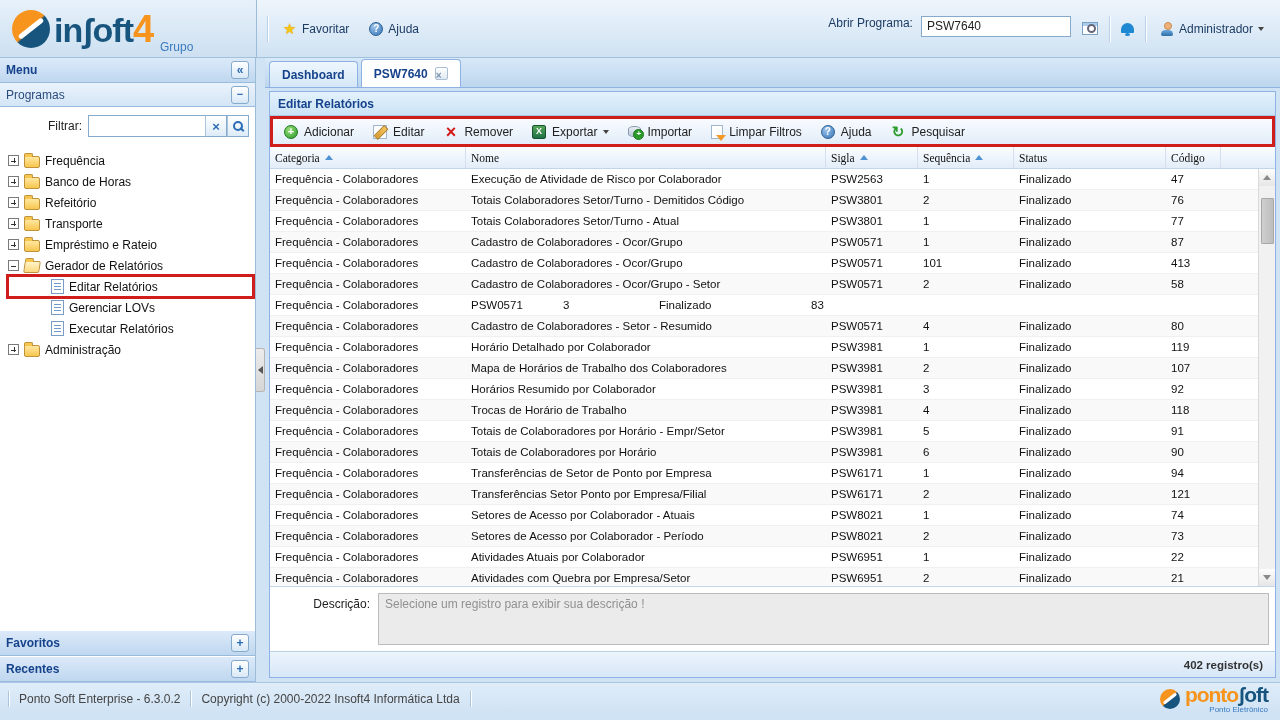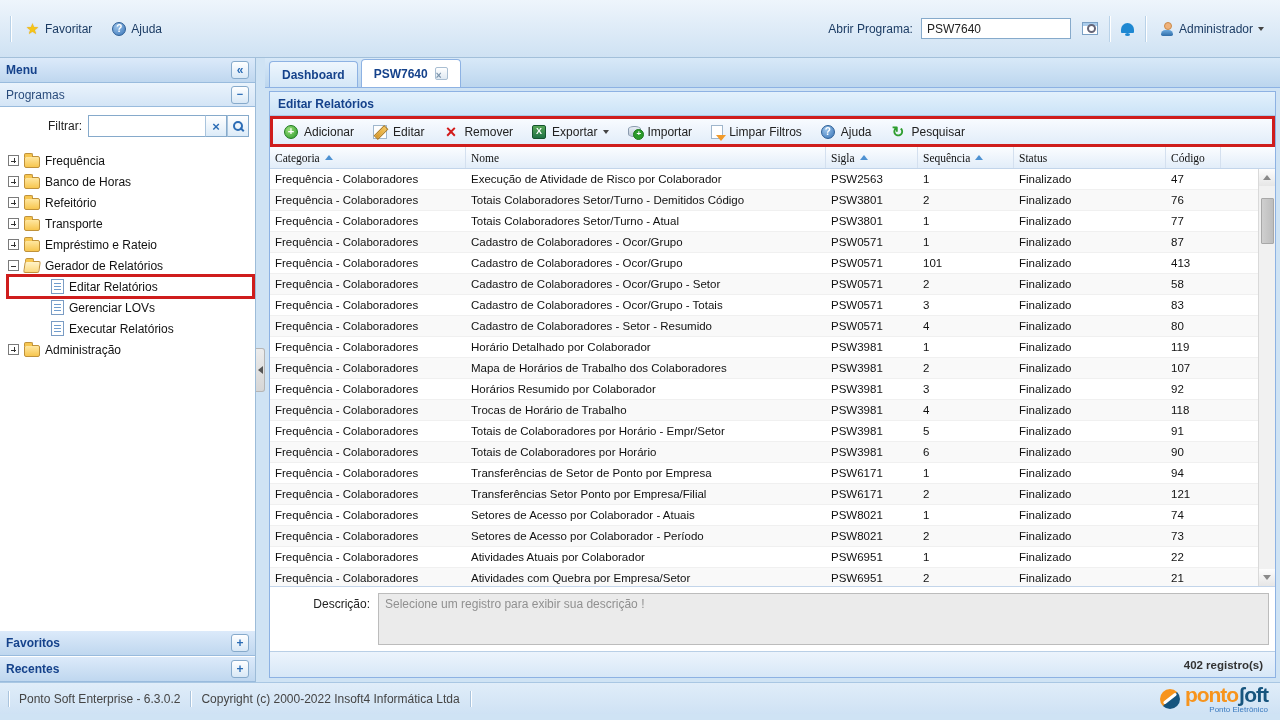--- a/index.html
+++ b/index.html
@@ -15,21 +15,21 @@
   .banner { height:58px; flex:none; display:flex; background:linear-gradient(#eef5fc,#cfe2f3); border-bottom:1px solid #a3c0da; }
   .logo-box { width:257px; flex:none; border-right:1px solid #9dbcd8; background:linear-gradient(#e7f1fb,#cde0f1); display:flex; align-items:center; padding-left:12px; position:relative; }
   .logo-swirl { width:38px; height:38px; border-radius:50%; background:linear-gradient(135deg,#f7941d 48%,#17557e 52%); position:relative; flex:none; }
   .logo-swirl::after { content:''; position:absolute; left:4px; top:16px; width:30px; height:5px; background:#fff; border-radius:3px; transform:rotate(-38deg); }
   .logo-text { font-size:34px; font-weight:bold; color:#17557e; letter-spacing:-1px; line-height:1; margin-left:4px; }
   .logo-num { font-size:38px; color:#f7941d; }
   .logo-sub { position:absolute; left:160px; top:40px; color:#3a7abf; font-size:12px; }
   .top-toolbar { flex:1; display:flex; align-items:center; padding:0 10px; gap:8px; }
   .tb-sep { width:1px; height:26px; background:#b9d2e8; box-shadow:1px 0 0 #fff; flex:none; }
   .tb-item { display:flex; align-items:center; gap:5px; padding:4px 6px; border-radius:3px; color:#1c3c64; font-size:12px; cursor:default; }
-  .tb-right { margin-left:auto; display:flex; align-items:center; gap:8px; }
+  .tb-right { margin-left:auto; display:flex; gap:8px; }
   .open-label { font-size:12px; color:#1c3c64; }
   .program-input { width:150px; height:21px; border:1px solid #86aacb; padding:1px 5px; font:12px "Liberation Sans",sans-serif; color:#222; }
   .icon-btn { display:flex; align-items:center; justify-content:center; padding:3px; border-radius:3px; }
   .caret-down { width:0; height:0; border-left:3px solid transparent; border-right:3px solid transparent; border-top:4px solid #444; flex:none; }
 
   
   .ticon { width:15px; height:15px; position:relative; flex:none; display:inline-flex; align-items:center; justify-content:center; }
   .star-icon::before { content:'★'; color:#f5c518; font-size:15px; text-shadow:0 0 1px #d58d1e; }
   .help-icon { width:14px; height:14px; border-radius:50%; background:radial-gradient(circle at 35% 30%, #9cc4ea, #3874b8); border:1px solid #2c5e95; }
   .help-icon::before { content:'?'; color:#fff; font-weight:bold; font-size:10px; line-height:1; }
@@ -147,20 +147,25 @@
   .fl-ponto { color:#f7941d; } .fl-soft { color:#17557e; }
   .fl-sub { font-size:8px; color:#3a7abf; margin-top:1px; }
   .bottom-strip { height:6px; flex:none; background:#cfe3f4; }
 </style>
 </head>
 <body>
 
 <div class="app">
 
   <div class="banner">
+    <div class="logo-box">
+      <span class="logo-swirl"></span>
+      <span class="logo-text"><span>inʃoft</span><span class="logo-num">4</span></span>
+      <span class="logo-sub">Grupo</span>
+    </div>
     <div class="top-toolbar">
       <div class="tb-sep"></div>
       <div class="tb-item">
         <span class="ticon star-icon"></span>
         <span>Favoritar</span>
       </div>
       <div class="tb-item">
         <span class="ticon help-icon"></span>
         <span>Ajuda</span>
       </div>
@@ -438,21 +443,20 @@
                     <div class="cell c0">Frequência - Colaboradores</div>
                     <div class="cell c1">Cadastro de Colaboradores - Ocor/Grupo - Setor</div>
                     <div class="cell c2">PSW0571</div>
                     <div class="cell c3">2</div>
                     <div class="cell c4">Finalizado</div>
                     <div class="cell c5">58</div>
                   </div>
 
                   <div class="row">
                     <div class="cell c0">Frequência - Colaboradores</div>
-                    <div class="cell c1">Cadastro de Colaboradores - Ocor/Grupo - Totais</div>
                     <div class="cell c2">PSW0571</div>
                     <div class="cell c3">3</div>
                     <div class="cell c4">Finalizado</div>
                     <div class="cell c5">83</div>
                   </div>
 
                   <div class="row">
                     <div class="cell c0">Frequência - Colaboradores</div>
                     <div class="cell c1">Cadastro de Colaboradores - Setor - Resumido</div>
                     <div class="cell c2">PSW0571</div>

